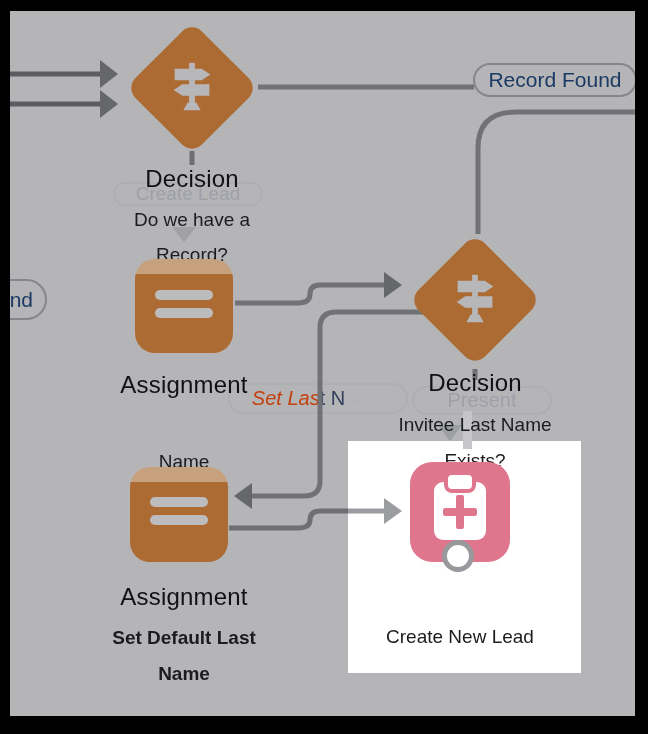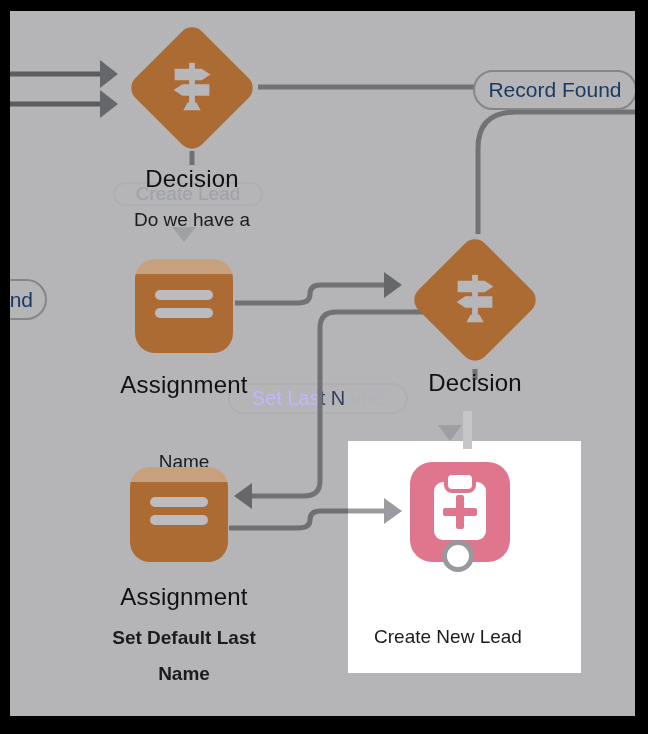--- a/index.html
+++ b/index.html
@@ -39,23 +39,26 @@
 </head>
 <body>
 
 <div id="stage">
   <div id="canvas"></div>
 
   <div class="ghost-pill" style="left:113px;top:182px;width:150px;height:24px;border-radius:12px;font-size:19px;">
     <span>Create Lead</span>
   </div>
   <div class="ghost-pill" style="left:228px;top:383px;width:180px;height:31px;">
-    <span style="color:#c4b5fd;">Set Las</span>
+    <span style="color:#c2410c;font-style:italic;">Set Las</span>
       <span style="color:#31415d;">t N</span>
       <span style="color:#b0b3b9;">ame</span>
+  </div>
+  <div class="ghost-pill" style="left:412px;top:386px;width:140px;height:29px;">
+    <span>Present</span>
   </div>
 
   <div id="panel"></div>
 
   <svg id="wires" viewBox="0 0 648 734">
 
     <path d="M10 74 H100" stroke="#5c5d61" stroke-width="5" fill="none"></path>
     <polygon points="100,60 100,88 118,74" fill="#66676b"></polygon>
     <path d="M10 104 H100" stroke="#5c5d61" stroke-width="5" fill="none"></path>
     <polygon points="100,90 100,118 118,104" fill="#66676b"></polygon>
@@ -75,43 +78,48 @@
 
     <path d="M229 528 H298 Q310 528 310 520 Q310 511 320 511 H348" stroke="#6f7074" stroke-width="5" fill="none"></path>
     <path d="M348 511 H384" stroke="#9b9ca0" stroke-width="5" fill="none"></path>
     <polygon points="384,498 384,524 402,511" fill="#9b9ca0"></polygon>
 
     <path d="M475 369 V380" stroke="#6f7074" stroke-width="5" fill="none"></path>
     <rect x="463" y="411" width="9" height="38" fill="#c6c6c8"></rect>
     <polygon points="438,425 462,425 450,441" fill="#9da0a3"></polygon>
   </svg>
 
-  <div class="pill" style="left:473px;top:70px;width:164px;height:40px;">
+  <div class="pill" style="left:473px;top:63px;width:164px;height:34px;">
     <span>Record Found</span>
   </div>
   <div class="pill" style="left:-58px;top:279px;width:105px;height:41px;justify-content:flex-end;padding-right:12px;">
     <span>nd</span>
   </div>
 
   <div class="ntitle" style="left:72px;top:165px;">Decision</div>
   <div class="nsub" style="left:72px;top:202px;">
     <span>Do we have a</span><br>
+    <span>Record?</span>
   </div>
   <div class="ntitle" style="left:64px;top:371px;">Assignment</div>
   <div class="nsub" style="left:64px;top:409px;">
     <br>
     <span>Name</span>
   </div>
   <div class="ntitle" style="left:355px;top:369px;">Decision</div>
+  <div class="nsub" style="left:355px;top:407px;line-height:36px;">
+    <span>Invitee Last Name</span><br>
+    <span>Exists?</span>
+  </div>
   <div class="ntitle" style="left:64px;top:583px;">Assignment</div>
   <div class="nsub" style="left:64px;top:620px;line-height:36px;font-weight:bold;">
     <span>Set Default Last</span><br>
     <span>Name</span>
   </div>
-  <div class="nsub" style="left:328px;top:619px;text-align:center;">Create New Lead</div>
+  <div class="nsub" style="left:340px;top:619px;text-align:center;">Create New Lead</div>
 
   <div class="diamond" style="left:145px;top:41px;">
     <svg class="glyph" viewBox="0 0 60 60">
       <rect x="27" y="4" width="6" height="44" fill="#b7b6b9"></rect>
       <path d="M12 10 h28 l9 6 l-9 6 h-28 z" fill="#b7b6b9"></path>
       <path d="M48 26 h-28 l-9 6 l9 6 h28 z" fill="#b7b6b9"></path>
       <path d="M21 53 l4.5 -8 h9 l4.5 8 z" fill="#b7b6b9"></path>
     </svg>
   </div>
   <div class="diamond" style="left:428px;top:253px;">

